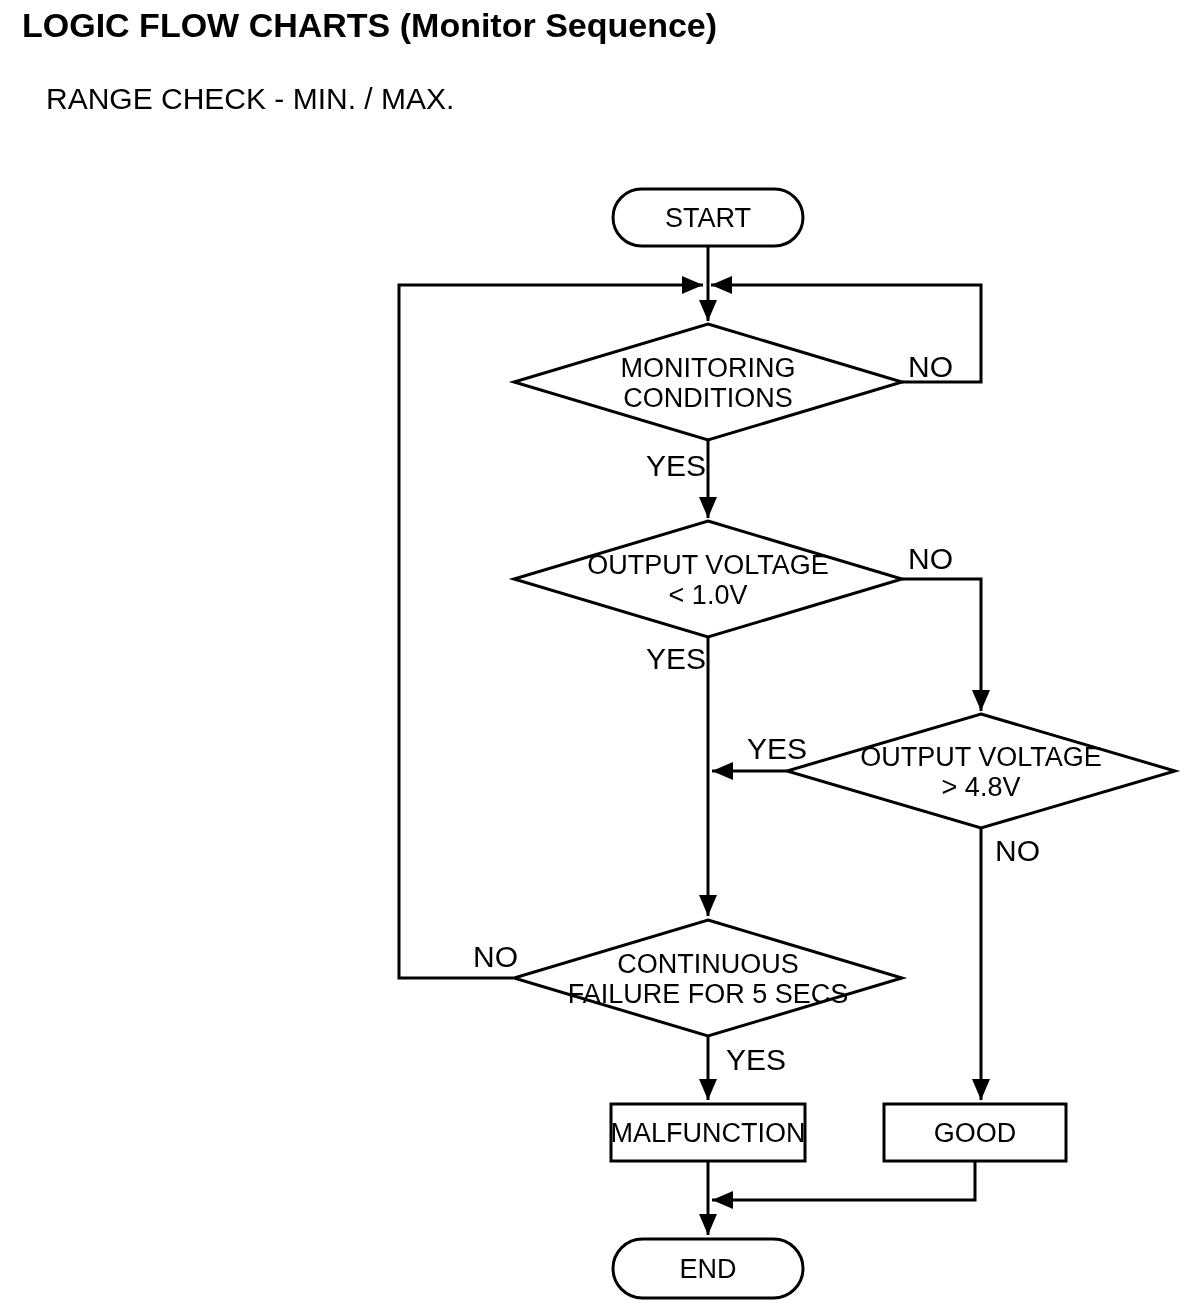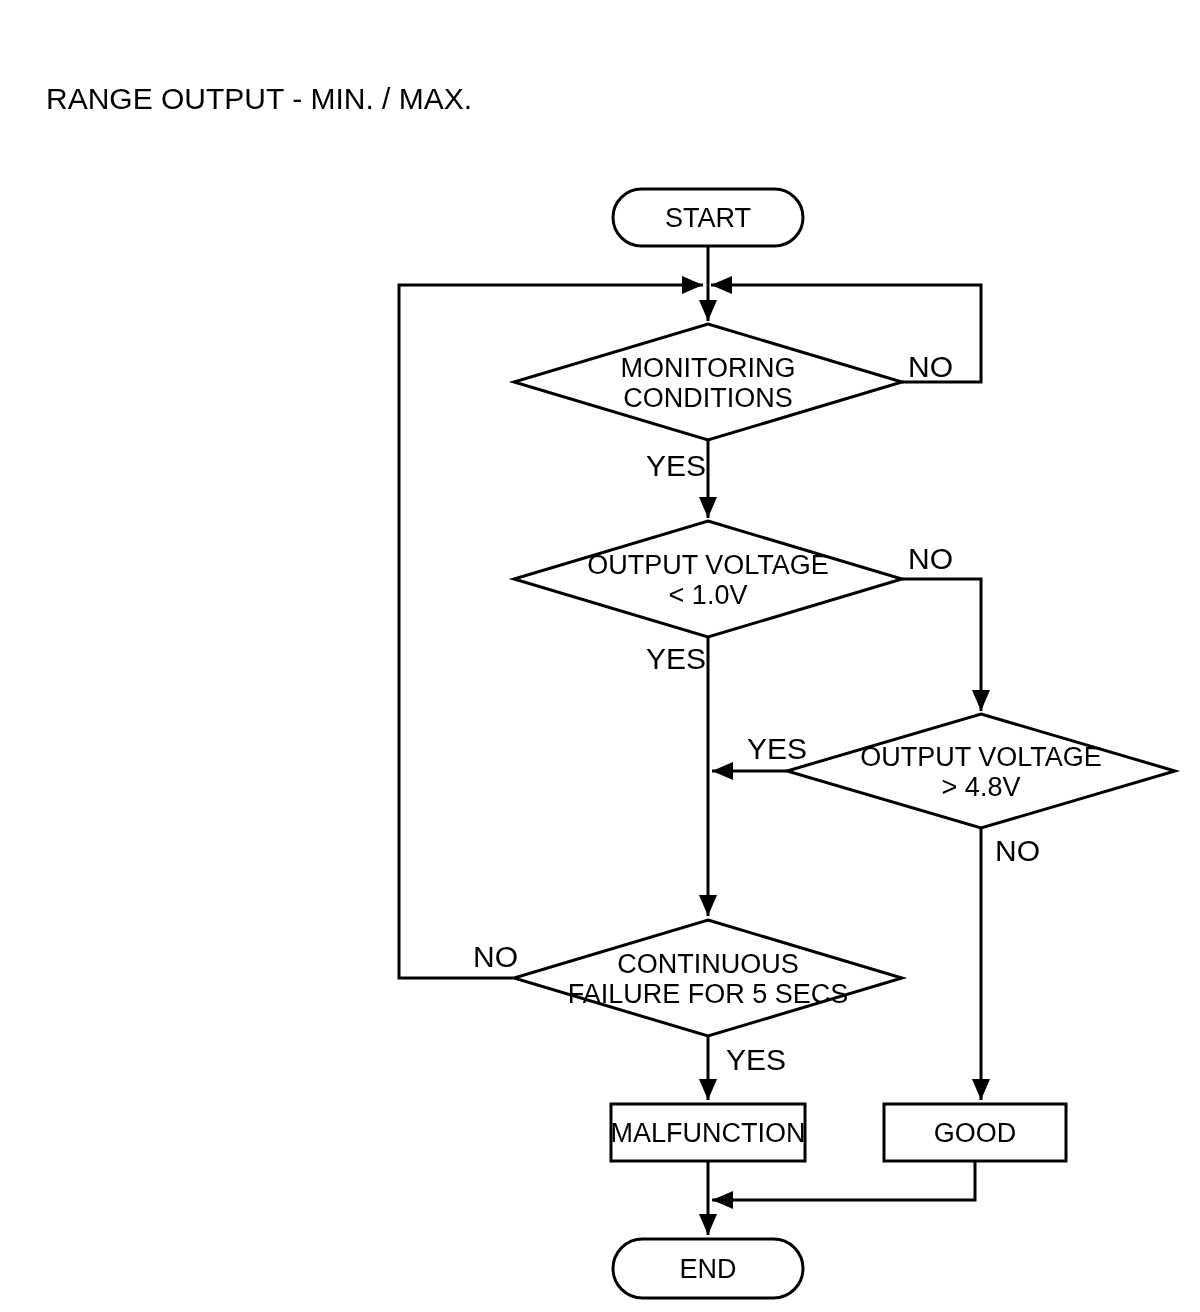--- a/index.html
+++ b/index.html
@@ -59,21 +59,22 @@
     font-size: 30px;
     fill: #000000;
     text-anchor: start;
   }
 </style>
 </head>
 <body>
 
 <div class="page">
 
-  <div class="doc-subtitle">RANGE OUTPUT - MIN. / MAX.</div>
+  <div class="doc-title">LOGIC FLOW CHARTS (Monitor Sequence)</div>
+  <div class="doc-subtitle">RANGE CHECK - MIN. / MAX.</div>
 
   <svg class="flowchart" width="1200" height="1312" viewBox="0 0 1200 1312">
     <defs>
       <marker id="arr" markerUnits="userSpaceOnUse" markerWidth="24" markerHeight="20" refX="21" refY="9" orient="auto">
         <path d="M0,0 L21,9 L0,18 Z" fill="#000000"></path>
       </marker>
     </defs>
 
     <path class="edge" d="M708,246 L708,321" marker-end="url(#arr)"></path>
     <path class="edge" d="M513,978 L399,978 L399,285 L703,285" marker-end="url(#arr)"></path>

